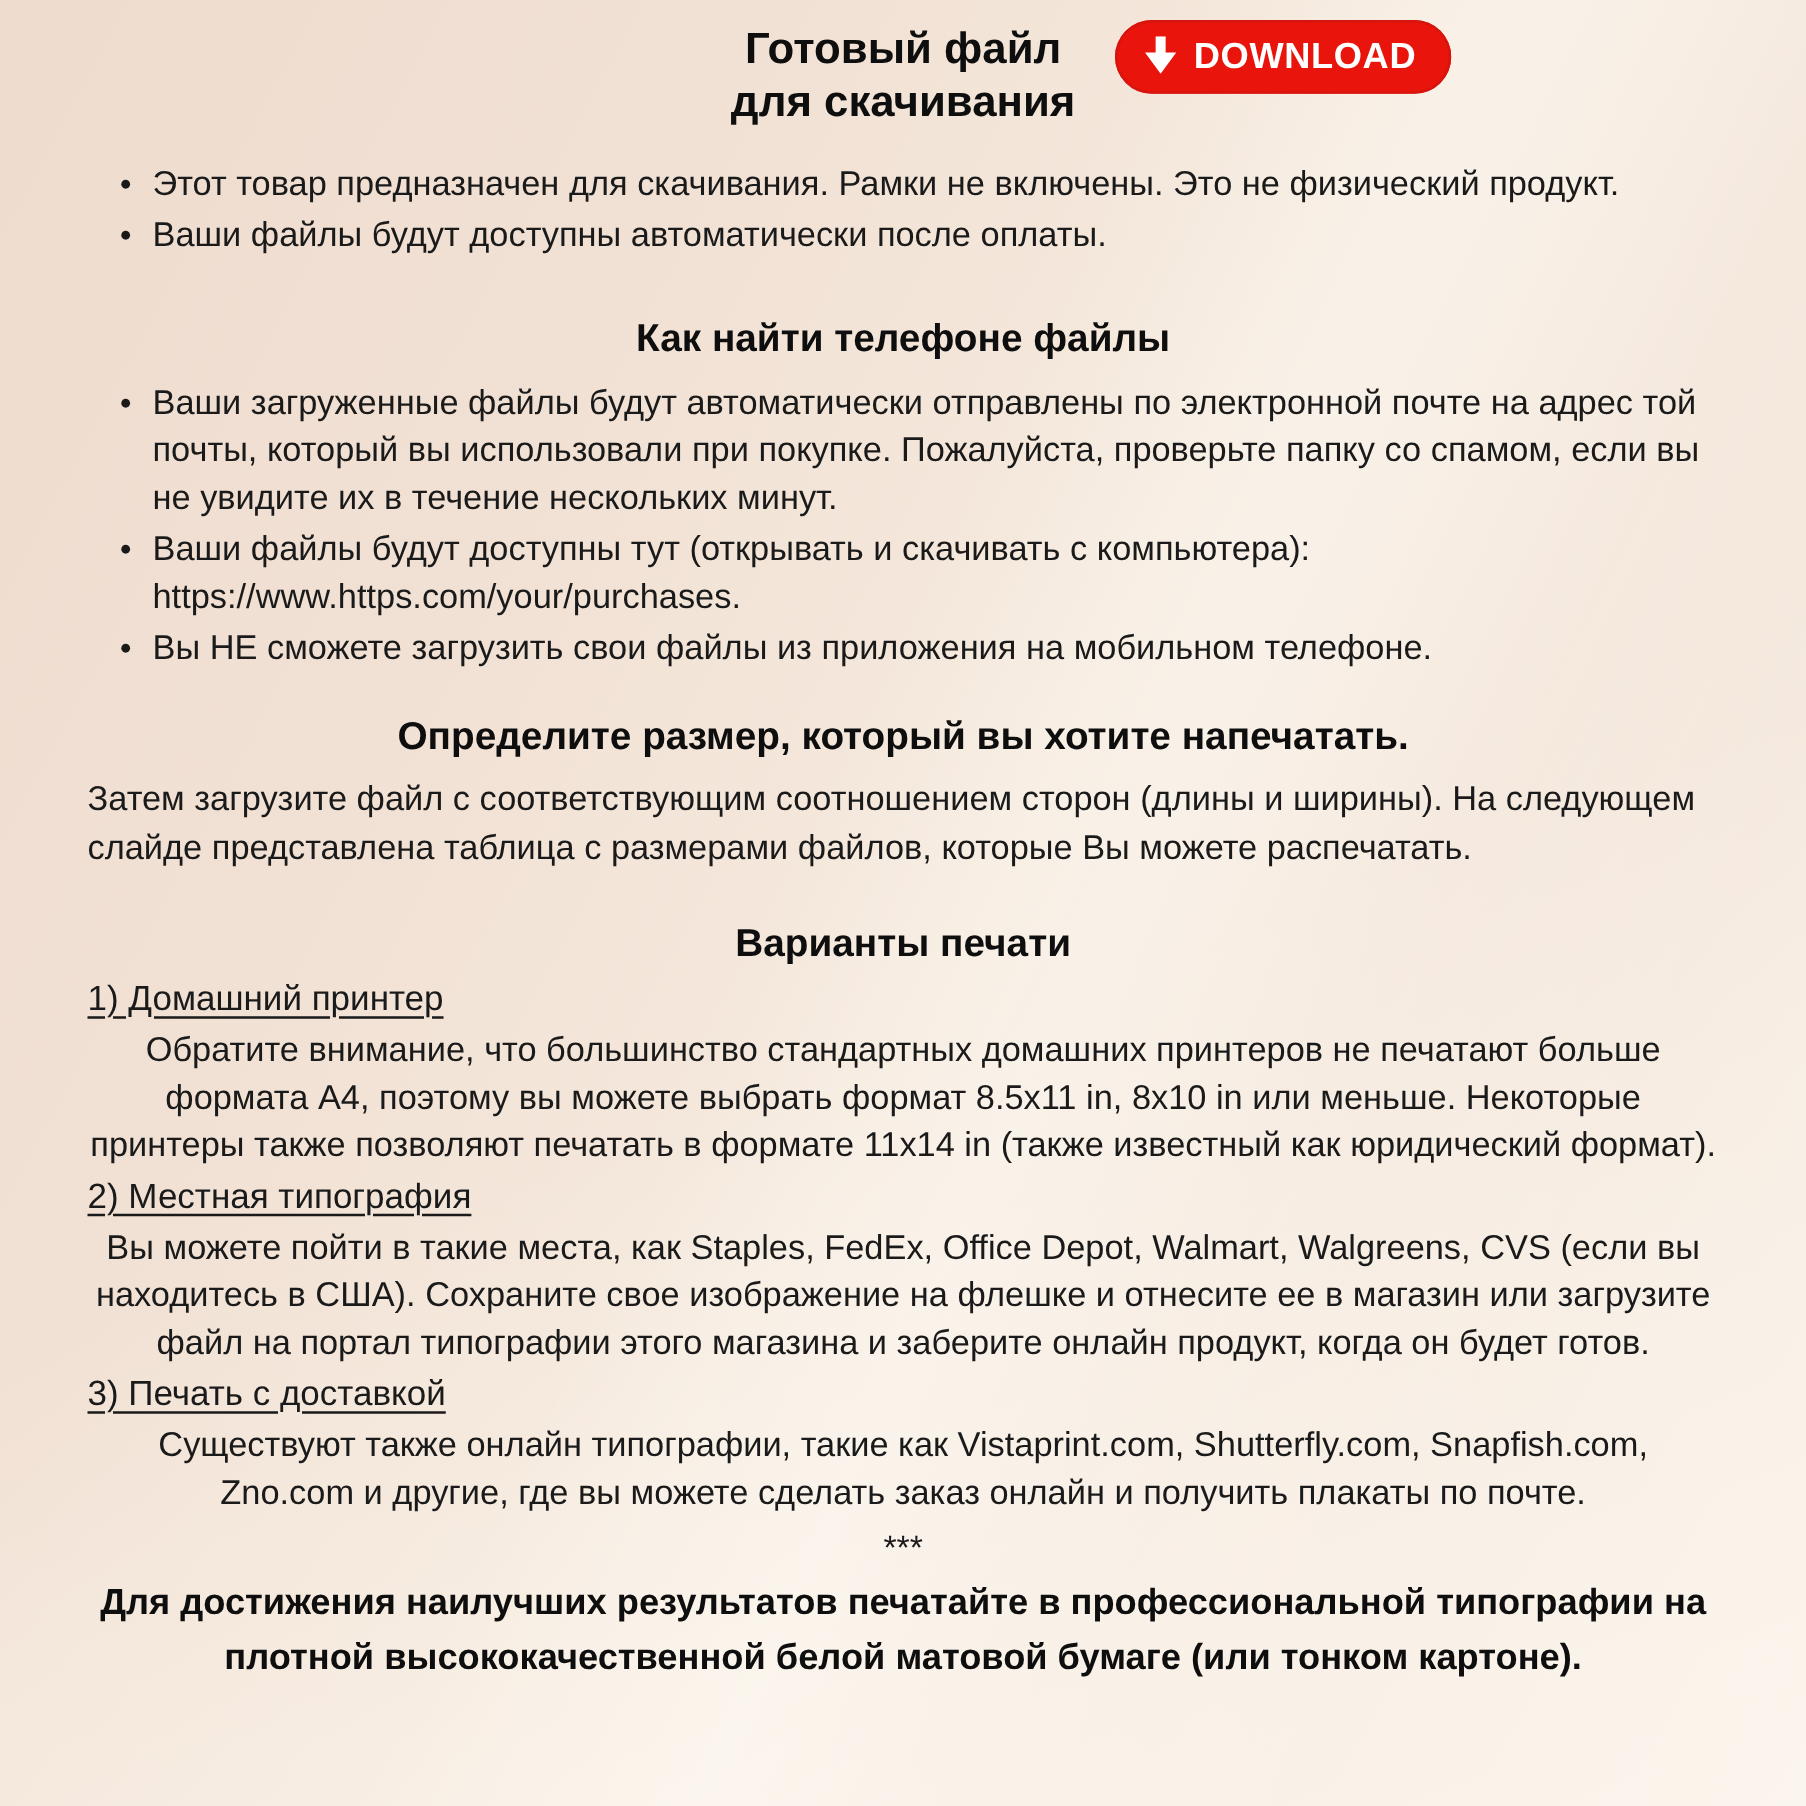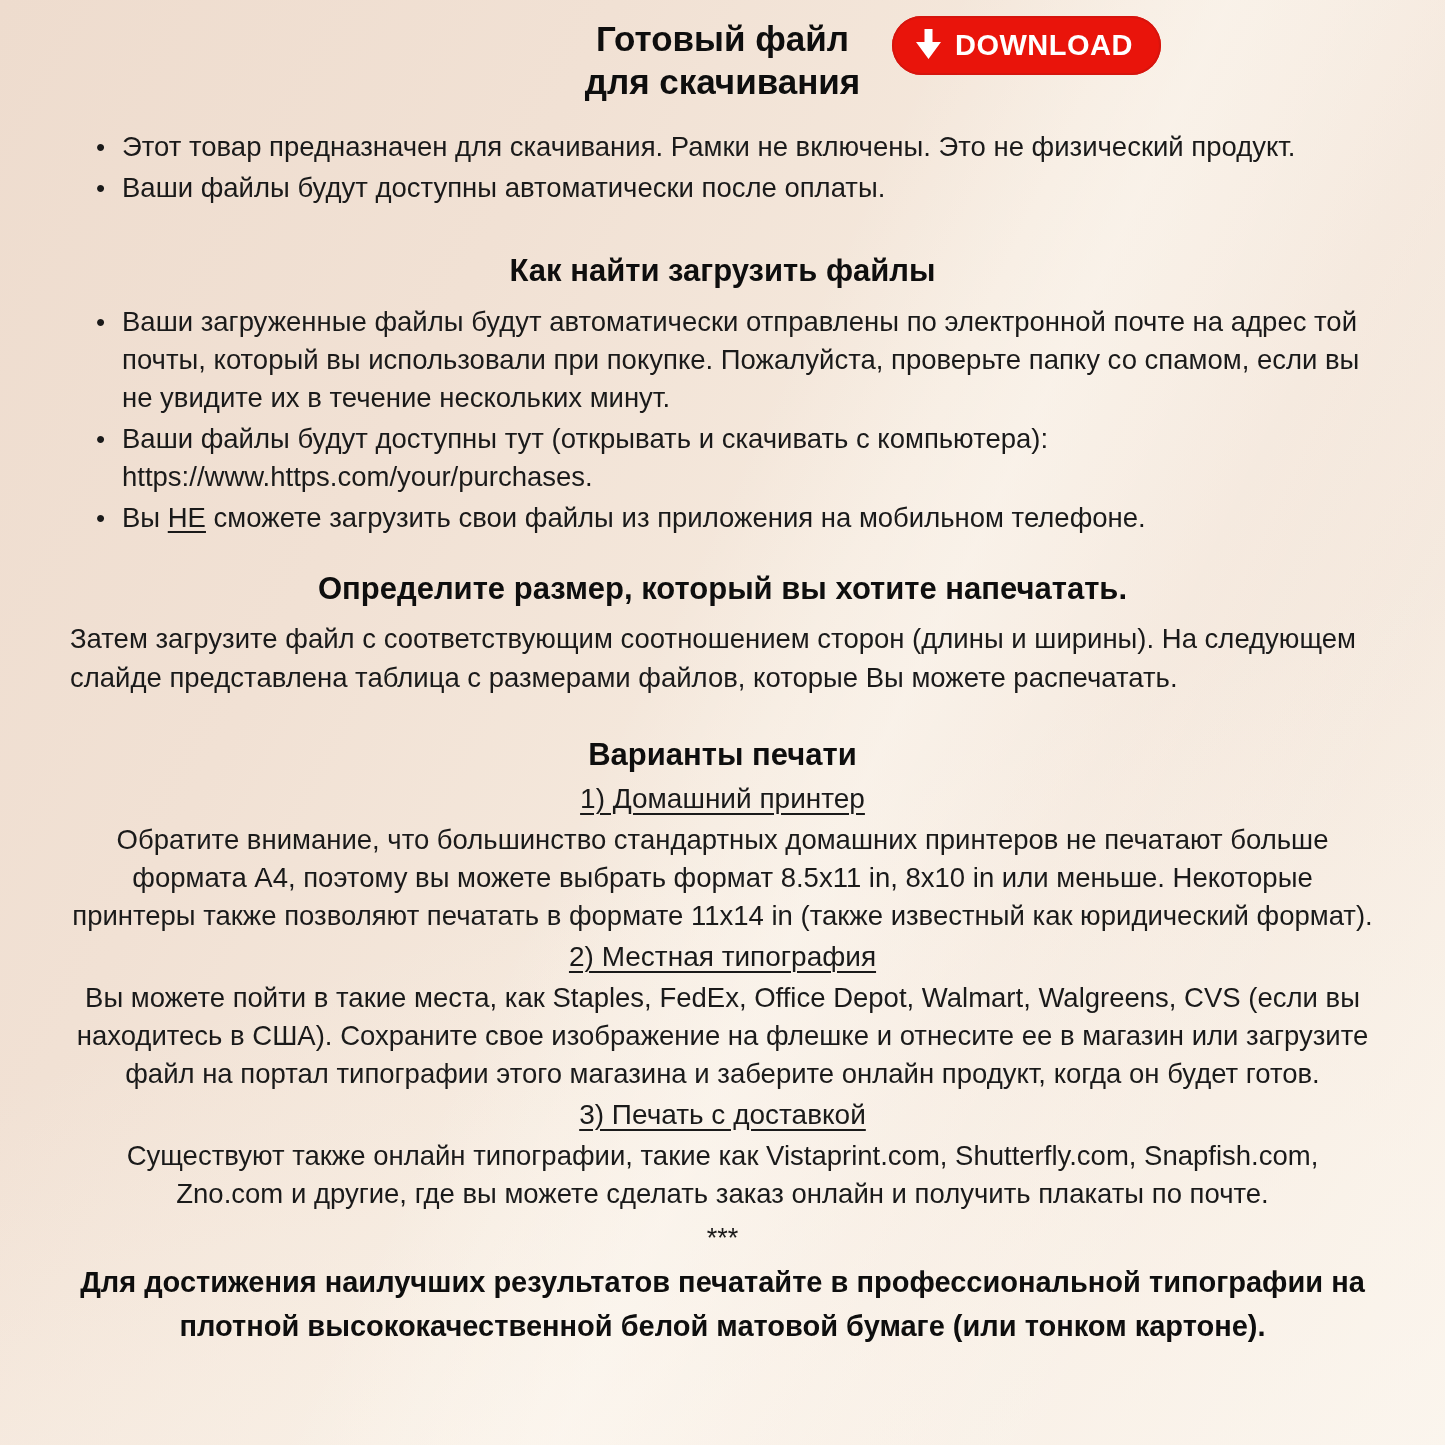--- a/index.html
+++ b/index.html
@@ -50,32 +50,32 @@
   .section-heading {
     text-align: center; font-size: 31px; font-weight: 700; color: #0e0e0e;
     margin: 46px 0 14px;
   }
   .section-heading.tight { margin: 34px 0 12px; }
   .section-heading.print { margin: 40px 0 8px; }
 
   .size-body { font-size: 27.5px; line-height: 39px; margin: 0; }
 
   .option-title {
-    text-align: center; font-size: 28px; line-height: 36px; margin: 4px 0;
+    text-align: left; font-size: 28px; line-height: 36px; margin: 4px 0;
     text-decoration: underline; text-underline-offset: 5px; text-decoration-thickness: 2px;
   }
   .option-body { text-align: center; font-size: 27.5px; line-height: 38px; margin: 0 0 4px; }
 
   .stars { text-align: center; font-size: 27px; margin: 10px 0 6px; font-weight: 400; }
   .final-note {
     text-align: center; font-weight: 700; font-size: 29px; line-height: 44px;
     color: #0e0e0e; margin: 0 auto; max-width: 1310px;
   }
 
-  .u { text-decoration: underline; text-underline-offset: 4px; text-decoration-thickness: 2px; }
+  .u { text-underline-offset: 4px; text-decoration-thickness: 2px; }
   .purchases-link { color: inherit; text-decoration: none; }
 </style>
 </head>
 <body>
 
 <div class="page">
   <div class="bg-swoosh"></div>
 
   <div class="content">
 
@@ -92,21 +92,21 @@
         </span>
         <span>DOWNLOAD</span>
       </button>
     </div>
 
     <ul class="bullets">
       <li>Этот товар предназначен для скачивания. Рамки не включены. Это не физический продукт.</li>
       <li>Ваши файлы будут доступны автоматически после оплаты.</li>
     </ul>
 
-    <h2 class="section-heading">Как найти загрузить файлы</h2>
+    <h2 class="section-heading">Как найти телефоне файлы</h2>
     <ul class="bullets">
       <li>Ваши загруженные файлы будут автоматически отправлены по электронной почте на адрес той почты, который вы использовали при покупке. Пожалуйста, проверьте папку со спамом, если вы не увидите их в течение нескольких минут.</li>
       <li>
         <span>Ваши файлы будут доступны тут (открывать и скачивать с компьютера):</span><br>
         <span class="purchases-link">https://www.https.com/your/purchases.</span>
       </li>
       <li>
         <span>Вы</span>
         <span class="u">НЕ</span>
         <span>сможете загрузить свои файлы из приложения на мобильном телефоне.</span>

